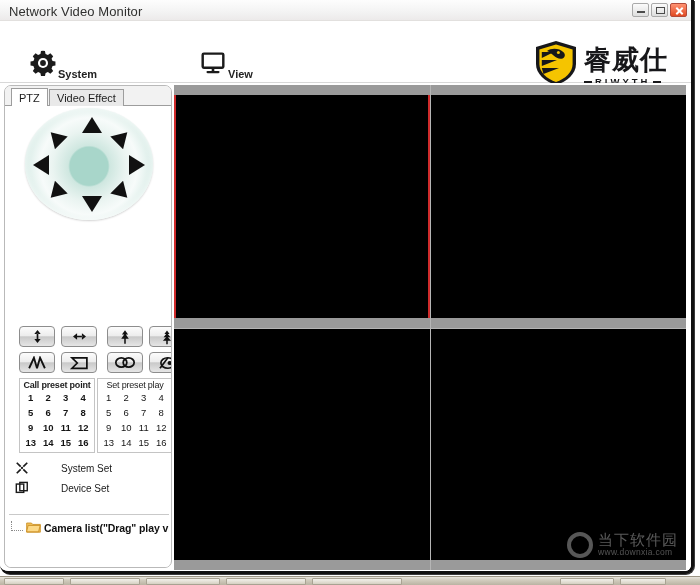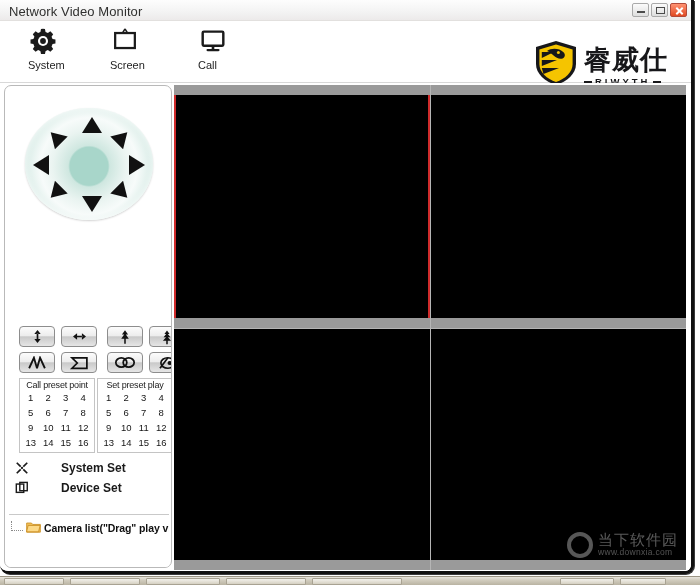--- a/index.html
+++ b/index.html
@@ -80,25 +80,26 @@
   
   #toolbar {
     position: relative;
     height: 62px;
     background: #ffffff;
     border-bottom: 1px solid #d8d8d8;
   }
   .tool-btn {
     position: absolute; top: 3px;
     width: 74px; height: 56px;
-    display: flex; flex-direction: column;
-    align-items: flex-start; justify-content: flex-start;
+    display: flex; 
+    align-items: flex-end; justify-content: flex-start;
     cursor: pointer;
     background: transparent;
     border: none;
+    font-weight: bold;
   }
   .tool-ico { height: 34px; display:flex; align-items:center; justify-content:center; }
   .tool-lab { font-size: 11px; color: #232323; margin-top: 1px; }
 
   
   #brand {
     position: absolute; right: 6px; top: 18px;
     width: 152px; height: 48px;
     display: flex; align-items: center; gap: 5px;
   }
@@ -201,21 +202,21 @@
     font-size: 9.5px; color:#151515; text-align:center;
     cursor:pointer; line-height:13px;
   }
 
   
   .menu-row {
     position:absolute; left:6px; width:156px; height:20px;
     display:flex; align-items:center; cursor:pointer;
   }
   .menu-ico { width:22px; display:flex; justify-content:center; align-items:center; }
-  .menu-lab { font-size:12px; color:#1a1a1a; margin-left:28px;font-weight:bold; }
+  .menu-lab { font-size:10px; color:#1a1a1a; margin-left:28px; }
 
   #menu-divider {
     position:absolute; left:4px; top:428px; width:160px;
     border-top:1px solid #c9c9c9;
   }
 
   
   #cam-tree {
     position:absolute; left:4px; top:429px;
     width:160px; height:129px;
@@ -304,39 +305,30 @@
         <span class="tool-ico">
           <svg width="30" height="30" viewBox="0 0 32 32">
             <path fill="#1b1b1b" d="M16 3l2.1.3.6 3.1c.9.25 1.75.6 2.5 1.08l2.65-1.75 3 3-1.75 2.65c.48.77.83 1.6 1.08 2.5l3.1.6v4.24l-3.1.6c-.25.9-.6 1.73-1.08 2.5l1.75 2.65-3 3-2.65-1.75c-.75.48-1.6.83-2.5 1.08l-.6 3.1h-4.24l-.6-3.1c-.9-.25-1.75-.6-2.5-1.08l-2.65 1.75-3-3 1.75-2.65c-.48-.77-.83-1.6-1.08-2.5l-3.1-.6v-4.24l3.1-.6c.25-.9.6-1.73 1.08-2.5L5.11 8.73l3-3 2.65 1.75c.75-.48 1.6-.83 2.5-1.08l.6-3.1z"></path>
             <circle cx="16" cy="16" r="5.4" fill="#ffffff"></circle>
             <circle cx="16" cy="16" r="3.1" fill="#1b1b1b"></circle>
           </svg>
         </span>
         <span class="tool-lab">System</span>
       </div>
 
-      <div class="tool-btn" style="left:110px;">
-        <span class="tool-ico">
-          <svg width="30" height="30" viewBox="0 0 32 32">
-            <path d="M16 3 L13 8 M16 3 L19 8" stroke="#1b1b1b" stroke-width="1.6" fill="none"></path>
-            <rect x="5.5" y="7.5" width="21" height="16" fill="none" stroke="#1b1b1b" stroke-width="2.4"></rect>
-          </svg>
-        </span>
-        <span class="tool-lab">Screen</span>
-      </div>
 
       <div class="tool-btn" style="left:198px;">
         <span class="tool-ico">
           <svg width="30" height="30" viewBox="0 0 32 32">
             <rect x="5" y="6" width="22" height="15" rx="1.2" fill="none" stroke="#1b1b1b" stroke-width="2.6"></rect>
             <rect x="14.6" y="21" width="2.8" height="4" fill="#1b1b1b"></rect>
             <rect x="9" y="24.4" width="14" height="2.4" rx="1.2" fill="#1b1b1b"></rect>
           </svg>
         </span>
-        <span class="tool-lab">Call</span>
+        <span class="tool-lab">View</span>
       </div>
 
 
       <div id="brand">
         <div id="brand-shield">
           <svg width="46" height="46" viewBox="0 0 46 46">
             <path d="M23 1 L43 7 V24 C43 34 34 41.5 23 45 C12 41.5 3 34 3 24 V7 Z" fill="#17171a"></path>
             <path d="M23 4.6 L39.6 9.6 V24 C39.6 32.4 32 39 23 41.9 C14 39 6.4 32.4 6.4 24 V9.6 Z" fill="#f5c400"></path>
             <path d="M8.8 12 L21 12 L8.8 18 Z M8.8 20 L24 20 L8.8 26 Z M8.8 28 L26 28 L10.5 34 Z" fill="#17171a"></path>
             <path d="M14 11 C18.5 7.6 26.5 8.2 30.5 12.2 C32.6 14.3 32.2 17.4 29.6 18.4 C27 19.4 23 18.2 20.6 15.6 C18.8 13.7 16.2 12 14 11 Z" fill="#17171a"></path>
@@ -351,20 +343,24 @@
             <span class="lat-dash"></span>
           </div>
         </div>
       </div>
     </div>
 
     <div id="body-split">
 
       <div id="left-panel">
 
+        <div id="tabstrip">
+          <div class="tab active" style="left:6px;">PTZ</div>
+          <div class="tab inactive" style="left:44px;">Video Effect</div>
+        </div>
 
         <div id="ptz-wheel-wrap">
           <div id="ptz-wheel">
             <span class="arrow ar-up"></span>
             <span class="arrow ar-ur"></span>
             <span class="arrow ar-right"></span>
             <span class="arrow ar-dr"></span>
             <span class="arrow ar-down"></span>
             <span class="arrow ar-dl"></span>
             <span class="arrow ar-left"></span>
@@ -426,21 +422,21 @@
         <div class="pbtn" style="left:144px; top:266px;">
           <span>
             <svg width="22" height="14" viewBox="0 0 24 16">
               <ellipse cx="13" cy="8" rx="8" ry="6" fill="none" stroke="#111" stroke-width="1.9"></ellipse>
               <circle cx="15" cy="8" r="2.4" fill="#111"></circle>
               <path d="M4 14 L13 2" stroke="#111" stroke-width="1.9"></path>
             </svg>
           </span>
         </div>
 
-        <div class="preset-box" style="left:14px;">
+        <div class="preset-box" style="left:14px;font-weight:bold;">
           <div class="preset-title">Call preset point</div>
           <div class="preset-grid">
             <span class="preset-cell">1</span>
             <span class="preset-cell">2</span>
             <span class="preset-cell">3</span>
             <span class="preset-cell">4</span>
             <span class="preset-cell">5</span>
             <span class="preset-cell">6</span>
             <span class="preset-cell">7</span>
             <span class="preset-cell">8</span>

